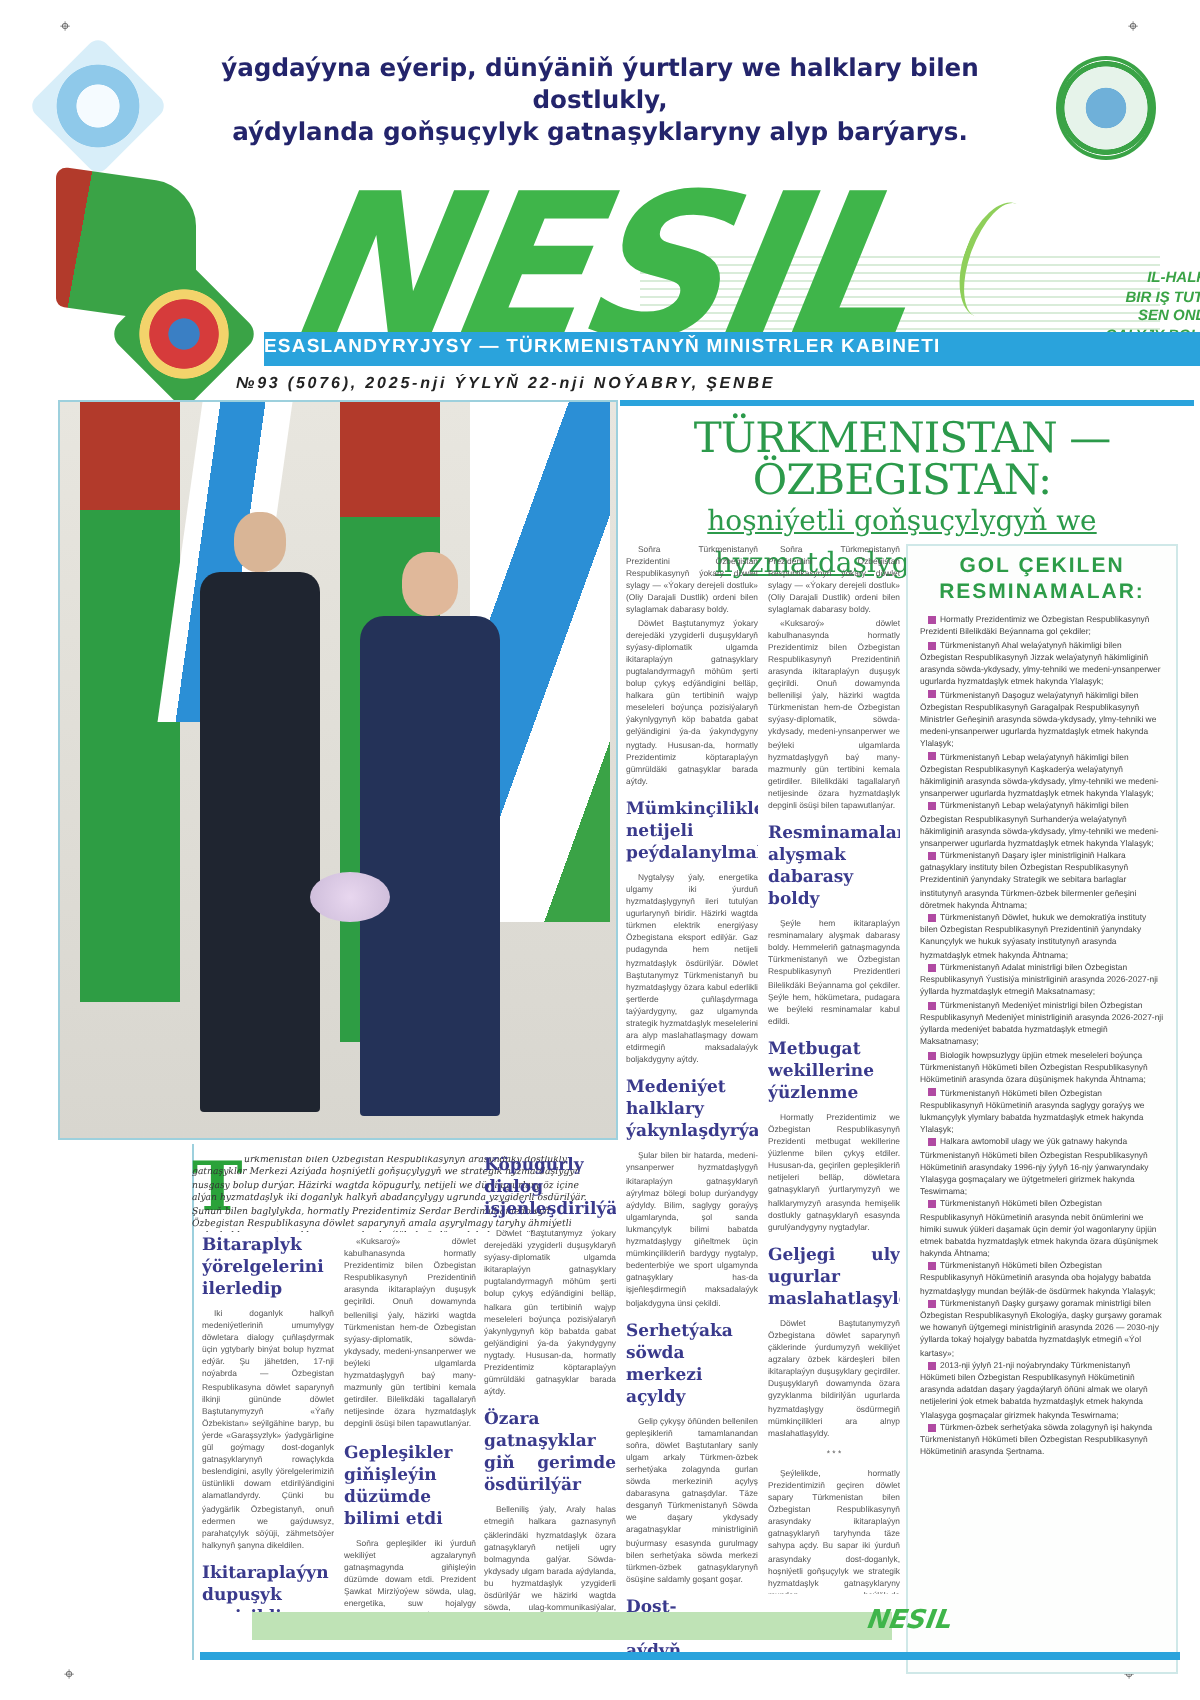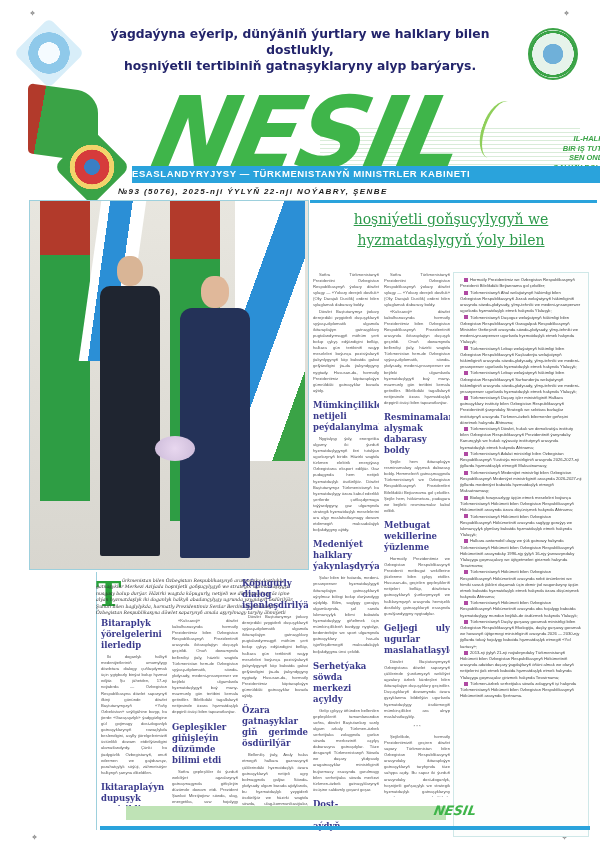--- a/index.html
+++ b/index.html
@@ -46,21 +46,21 @@
 <span class="reg" style="left:30px;top:8px">⌖</span>
 <span class="reg" style="left:564px;top:8px">⌖</span>
 <span class="reg" style="left:32px;top:832px">⌖</span>
 <span class="reg" style="left:562px;top:832px">⌖</span>
 
 <div class="emblem" style="left:24px;top:28px;width:50px;height:50px;background:radial-gradient(circle,#f5fbff 0 30%,#8fc9ea 31% 58%,#d8eef9 59%);transform:rotate(45deg);border-radius:6px;"></div>
 <div class="emblem" style="left:528px;top:28px;width:50px;height:52px;background:radial-gradient(circle,#6fb0d9 0 30%,#e6f3ea 31% 62%,#3aa346 63% 70%,#fff 71%);border:2px solid #3aa346;"></div>
 
 <div class="top-quote">
   <div class="q">ýagdaýyna eýerip, dünýäniň ýurtlary we halklary bilen dostlukly,</div>
-  <div class="q">hoşniýetli tertibiniň gatnaşyklaryny alyp barýarys.</div>
+  <div class="q">aýdylanda goňşuçylyk gatnaşyklaryny alyp barýarys.</div>
 </div>
 
 <div class="mast">
   <div style="position:absolute;left:8px;top:0;width:70px;height:70px;background:linear-gradient(100deg,#b23a2b 0 22%,#3aa346 22%);border-radius:6px 20px 20px 4px;transform:skewY(8deg);"></div>
   <div style="position:absolute;left:45px;top:52px;width:54px;height:54px;background:radial-gradient(circle,#3a7fc4 0 20%,#d63b3b 21% 45%,#f3d36b 46% 58%,#3aa346 59%);transform:rotate(45deg);border-radius:8px;"></div>
   <div class="stripes"></div>
   <div class="logo-text">NESIL</div>
   <div style="position:absolute;left:462px;top:12px;width:32px;height:60px;border-left:3px solid #8fcf5a;border-radius:50% 0 0 50%;transform:rotate(20deg);"></div>
   <div class="motto">
     <div>IL-HALKYŇ</div>
@@ -87,20 +87,21 @@
   <div class="person" style="left:150px;top:75px;width:70px;height:290px;">
     <div style="width:28px;height:32px;background:#e0b89a;border-radius:45%;margin:0 auto;"></div>
     <div style="width:70px;height:250px;background:#243258;border-radius:12px 12px 2px 2px;"></div>
   </div>
   <div style="position:absolute;left:125px;top:235px;width:40px;height:25px;background:radial-gradient(circle,#e8d7ef,#cbbad8);border-radius:50%;"></div>
 </div>
 
 <div class="title-box">
   <div class="title-line"></div>
   <div class="title">
+    <div class="t1">TÜRKMENISTAN — ÖZBEGISTAN:</div>
     <div class="t2">hoşniýetli goňşuçylygyň we</div>
     <div class="t2">hyzmatdaşlygyň ýoly bilen</div>
   </div>
 </div>
 
 <div class="col" style="left:313px;top:272px;width:66px;height:560px;">
   <p>Soňra Türkmenistanyň Prezidentini Özbegistan Respublikasynyň ýokary döwlet sylagy — «Ýokary derejeli dostluk» (Oliy Darajali Dustlik) ordeni bilen sylaglamak dabarasy boldy.</p>
   <p>Döwlet Baştutanymyz ýokary derejedäki yzygiderli duşuşyklaryň syýasy-diplomatik ulgamda ikitaraplaýyn gatnaşyklary pugtalandyrmagyň möhüm şerti bolup çykyş edýändigini belläp, halkara gün tertibiniň wajyp meseleleri boýunça pozisiýalaryň ýakynlygynyň köp babatda gabat gelýändigini ýa-da ýakyndygyny nygtady. Hususan-da, hormatly Prezidentimiz köptaraplaýyn gümrüldäki gatnaşyklar barada aýtdy.</p>
   <div class="sub">Mümkinçilikler netijeli peýdalanylmalydyr</div>
   <p>Nygtalyşy ýaly, energetika ulgamy iki ýurduň hyzmatdaşlygynyň ileri tutulýan ugurlarynyň biridir. Häzirki wagtda türkmen elektrik energiýasy Özbegistana eksport edilýär. Gaz pudagynda hem netijeli hyzmatdaşlyk ösdürilýär. Döwlet Baştutanymyz Türkmenistanyň bu hyzmatdaşlygy özara kabul ederlikli şertlerde çuňlaşdyrmaga taýýardygyny, gaz ulgamynda strategik hyzmatdaşlyk meselelerini ara alyp maslahatlaşmagy dowam etdirmegiň maksadalaýyk boljakdygyny aýtdy.</p>
@@ -118,20 +119,24 @@
   <p>Şeýle hem ikitaraplaýyn resminamalary alyşmak dabarasy boldy. Hemmeleriň gatnaşmagynda Türkmenistanyň we Özbegistan Respublikasynyň Prezidentleri Bilelikdäki Beýannama gol çekdiler. Şeýle hem, hökümetara, pudagara we beýleki resminamalar kabul edildi.</p>
   <div class="sub">Metbugat wekillerine ýüzlenme</div>
   <p>Hormatly Prezidentimiz we Özbegistan Respublikasynyň Prezidenti metbugat wekillerine ýüzlenme bilen çykyş etdiler. Hususan-da, geçirilen gepleşikleriň netijeleri belläp, döwletara gatnaşyklaryň ýurtlarymyzyň we halklarymyzyň arasynda hemişelik dostlukly gatnaşyklaryň esasynda gurulýandygyny nygtadylar.</p>
   <div class="sub">Geljegi uly ugurlar maslahatlaşyldy</div>
   <p>Döwlet Baştutanymyzyň Özbegistana döwlet saparynyň çäklerinde ýurdumyzyň wekiliýet agzalary özbek kärdeşleri bilen ikitaraplaýyn duşuşyklary geçirdiler. Duşuşyklaryň dowamynda özara gyzyklanma bildirilýän ugurlarda hyzmatdaşlygy ösdürmegiň mümkinçilikleri ara alnyp maslahatlaşyldy.</p>
   <div style="text-align:center;margin:4px 0;">* * *</div>
   <p>Şeýlelikde, hormatly Prezidentimiziň geçiren döwlet sapary Türkmenistan bilen Özbegistan Respublikasynyň arasyndaky ikitaraplaýyn gatnaşyklaryň taryhynda täze sahypa açdy. Bu sapar iki ýurduň arasyndaky dost-doganlyk, hoşniýetli goňşuçylyk we strategik hyzmatdaşlyk gatnaşyklaryny mundan beýläk-de pugtalandyrmaga itergi berer.</p>
 </div>
 
 <div class="side">
+  <div class="st">
+    <div>GOL ÇEKILEN</div>
+    <div>RESMINAMALAR:</div>
+  </div>
   <div class="body">
     <div class="it"><span class="sq"></span><span>Hormatly Prezidentimiz we Özbegistan Respublikasynyň Prezidenti Bilelikdäki Beýannama gol çekdiler;</span></div>
     <div class="it"><span class="sq"></span><span>Türkmenistanyň Ahal welaýatynyň häkimligi bilen Özbegistan Respublikasynyň Jizzak welaýatynyň häkimliginiň arasynda söwda-ykdysady, ylmy-tehniki we medeni-ynsanperwer ugurlarda hyzmatdaşlyk etmek hakynda Ylalaşyk;</span></div>
     <div class="it"><span class="sq"></span><span>Türkmenistanyň Daşoguz welaýatynyň häkimligi bilen Özbegistan Respublikasynyň Garagalpak Respublikasynyň Ministrler Geňeşiniň arasynda söwda-ykdysady, ylmy-tehniki we medeni-ynsanperwer ugurlarda hyzmatdaşlyk etmek hakynda Ylalaşyk;</span></div>
     <div class="it"><span class="sq"></span><span>Türkmenistanyň Lebap welaýatynyň häkimligi bilen Özbegistan Respublikasynyň Kaşkaderýa welaýatynyň häkimliginiň arasynda söwda-ykdysady, ylmy-tehniki we medeni-ynsanperwer ugurlarda hyzmatdaşlyk etmek hakynda Ylalaşyk;</span></div>
     <div class="it"><span class="sq"></span><span>Türkmenistanyň Lebap welaýatynyň häkimligi bilen Özbegistan Respublikasynyň Surhanderýa welaýatynyň häkimliginiň arasynda söwda-ykdysady, ylmy-tehniki we medeni-ynsanperwer ugurlarda hyzmatdaşlyk etmek hakynda Ylalaşyk;</span></div>
     <div class="it"><span class="sq"></span><span>Türkmenistanyň Daşary işler ministrliginiň Halkara gatnaşyklary instituty bilen Özbegistan Respublikasynyň Prezidentiniň ýanyndaky Strategik we sebitara barlaglar institutynyň arasynda Türkmen-özbek bilermenler geňeşini döretmek hakynda Ähtnama;</span></div>
     <div class="it"><span class="sq"></span><span>Türkmenistanyň Döwlet, hukuk we demokratiýa instituty bilen Özbegistan Respublikasynyň Prezidentiniň ýanyndaky Kanunçylyk we hukuk syýasaty institutynyň arasynda hyzmatdaşlyk etmek hakynda Ähtnama;</span></div>
     <div class="it"><span class="sq"></span><span>Türkmenistanyň Adalat ministrligi bilen Özbegistan Respublikasynyň Ýustisiýa ministrliginiň arasynda 2026-2027-nji ýyllarda hyzmatdaşlyk etmegiň Maksatnamasy;</span></div>
     <div class="it"><span class="sq"></span><span>Türkmenistanyň Medeniýet ministrligi bilen Özbegistan Respublikasynyň Medeniýet ministrliginiň arasynda 2026-2027-nji ýyllarda medeniýet babatda hyzmatdaşlyk etmegiň Maksatnamasy;</span></div>

